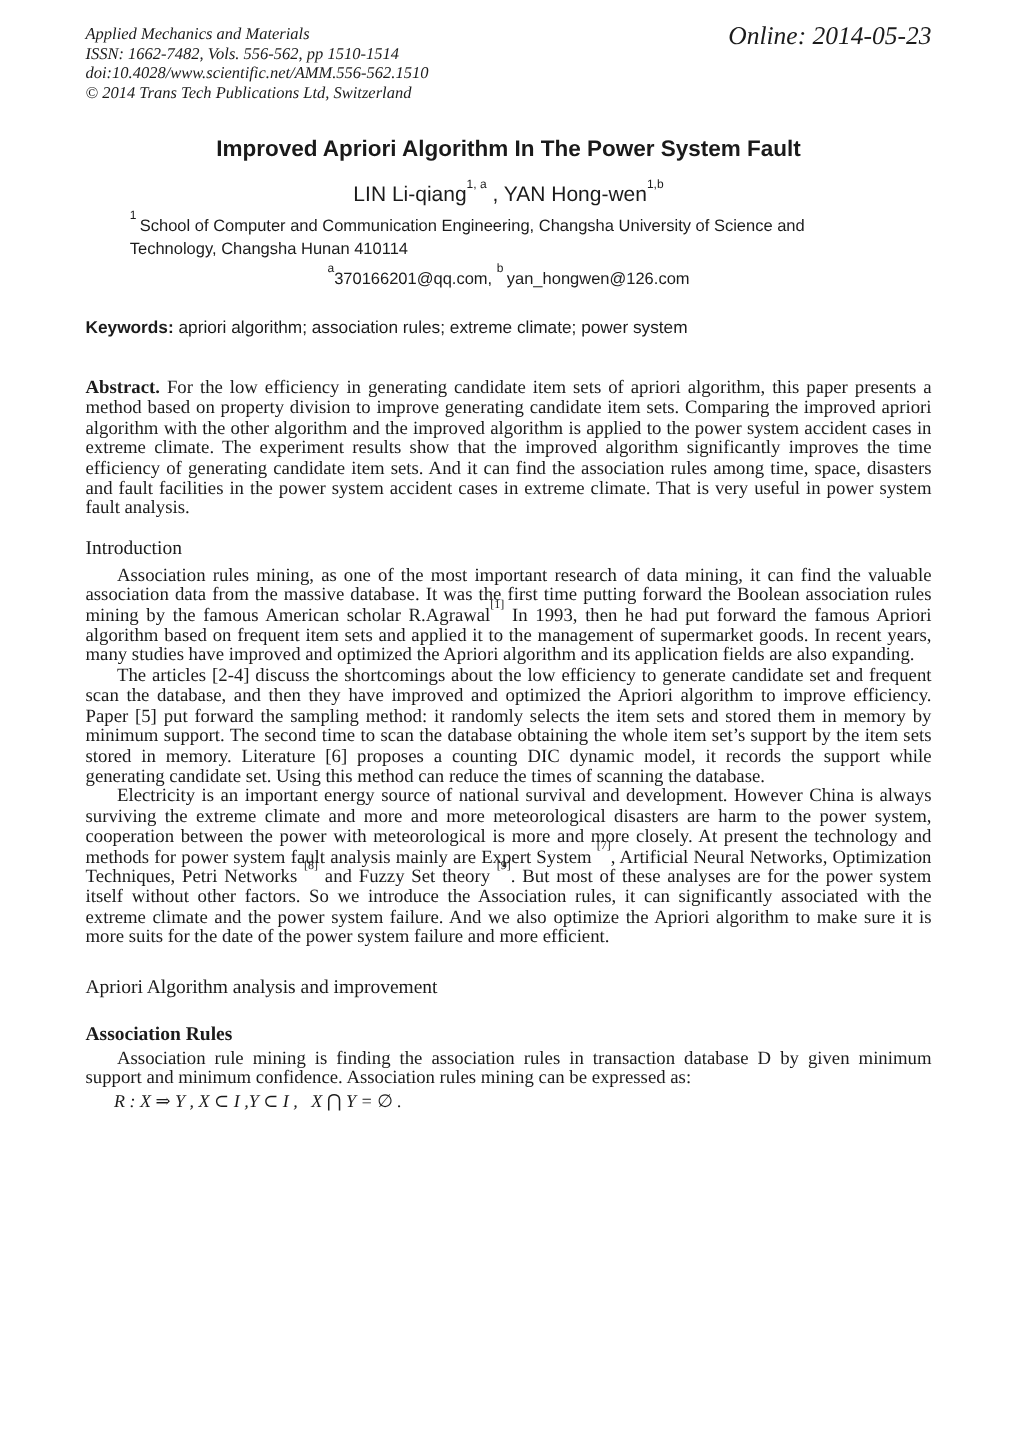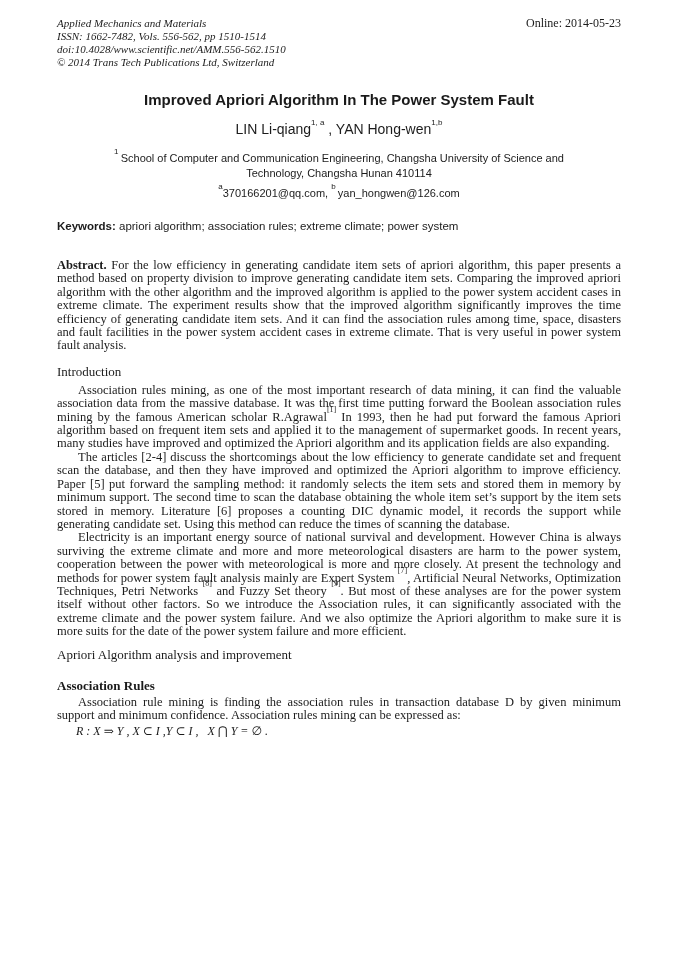--- a/index.html
+++ b/index.html
@@ -18,21 +18,22 @@
   .header { display: flex; justify-content: space-between; align-items: flex-start; }
   .header-left .hline {
     font-family: "Liberation Serif", "DejaVu Serif", serif;
     font-style: italic;
     font-size: 11px;
     line-height: 13px;
     white-space: nowrap;
   }
   .header-right {
     font-family: "Liberation Serif", "DejaVu Serif", serif;
-    font-size: 12px;
+    font-style: italic;
+    font-size: 17px;
     line-height: 13px;
     white-space: nowrap;
   }
   
   h1.title {
     margin: 22px 0 0 0;
     text-align: center;
     font-family: Liberation Sans, sans-serif;
     font-weight: bold;
     font-size: 15px;
@@ -41,23 +42,23 @@
   }
   .authors {
     margin-top: 12px;
     text-align: center;
     font-family: "Liberation Sans", "DejaVu Sans", sans-serif;
     font-size: 14px;
     line-height: 18px;
   }
   .authors sup { font-size: 9px; }
   .affiliation {
-    margin: 13px auto 0 auto;
+    margin: 6px auto 0 auto;
     max-width: 505px;
-    text-align: center;
+    text-align: left;
     font-family: "Liberation Sans", "DejaVu Sans", sans-serif;
     font-size: 11px;
     line-height: 14.5px;
   }
   .emails {
     margin-top: 6px;
     text-align: center;
     font-family: "Liberation Sans", "DejaVu Sans", sans-serif;
     font-size: 11px;
     line-height: 14px;
@@ -87,21 +88,21 @@
     position: relative;
     top: -3.5px;
   }
   h2.sec {
     margin: 11px 0 5px 0;
     font-size: 13px;
     line-height: 15px;
     font-weight: normal;
     font-family: "Liberation Serif", "DejaVu Serif", serif;
   }
-  h2.sec2 { margin-top: 8px; margin-bottom: 0; }
+  h2.sec2 { margin-top: 18px; margin-bottom: 0; }
   h3.subsec {
     margin: 16px 0 3px 0;
     font-size: 13px;
     line-height: 15px;
     font-weight: bold;
     font-family: "Liberation Serif", "DejaVu Serif", serif;
   }
   .formula {
     margin: 2px 0 2px 0;
     padding-left: 19px;

